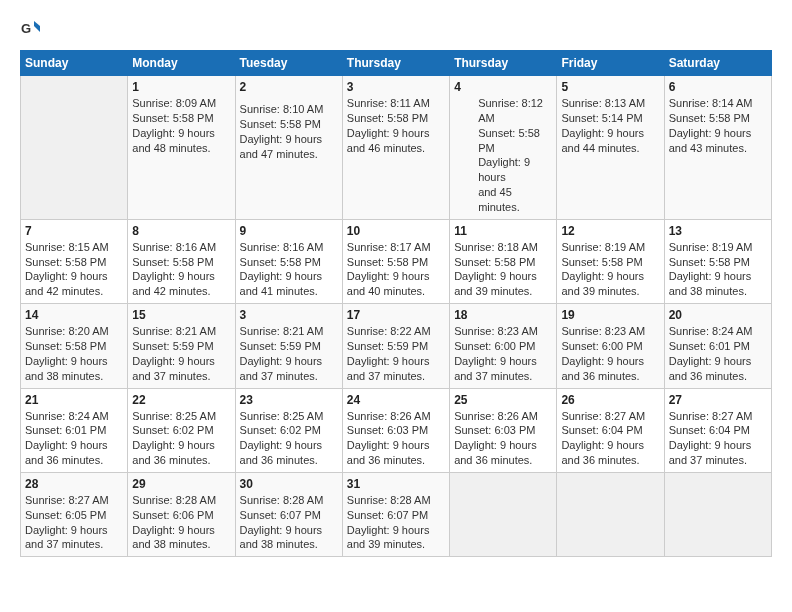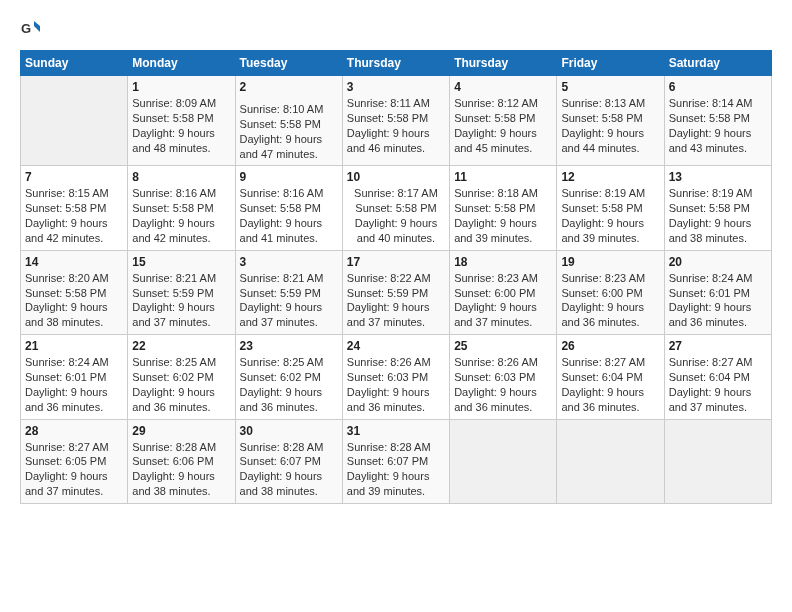--- a/index.html
+++ b/index.html
@@ -148,29 +148,29 @@
           </td>
           <td>
             <span class="day-num">3</span>
             <div class="day-detail" style="white-space: pre-line;">Sunrise: 8:11 AM
 Sunset: 5:58 PM
 Daylight: 9 hours
 and 46 minutes.</div>
           </td>
           <td>
             <span class="day-num">4</span>
-            <div class="day-detail" style="white-space: pre-line;">Sunrise: 8:12 AM
+            <div class="day-detail" style="white-space: pre-line; margin-left: 24px;">Sunrise: 8:12 AM
 Sunset: 5:58 PM
 Daylight: 9 hours
 and 45 minutes.</div>
           </td>
           <td>
             <span class="day-num">5</span>
             <div class="day-detail" style="white-space: pre-line;">Sunrise: 8:13 AM
-Sunset: 5:58 PM
+Sunset: 5:14 PM
 Daylight: 9 hours
 and 44 minutes.</div>
           </td>
           <td>
             <span class="day-num">6</span>
             <div class="day-detail" style="white-space: pre-line;">Sunrise: 8:14 AM
 Sunset: 5:58 PM
 Daylight: 9 hours
 and 43 minutes.</div>
           </td>
@@ -192,21 +192,21 @@
           </td>
           <td>
             <span class="day-num">9</span>
             <div class="day-detail" style="white-space: pre-line;">Sunrise: 8:16 AM
 Sunset: 5:58 PM
 Daylight: 9 hours
 and 41 minutes.</div>
           </td>
           <td>
             <span class="day-num">10</span>
-            <div class="day-detail" style="white-space: pre-line; text-align: center;">Sunrise: 8:17 AM
+            <div class="day-detail" style="white-space: pre-line;">Sunrise: 8:17 AM
 Sunset: 5:58 PM
 Daylight: 9 hours
 and 40 minutes.</div>
           </td>
           <td>
             <span class="day-num">11</span>
             <div class="day-detail" style="white-space: pre-line;">Sunrise: 8:18 AM
 Sunset: 5:58 PM
 Daylight: 9 hours
 and 39 minutes.</div>

